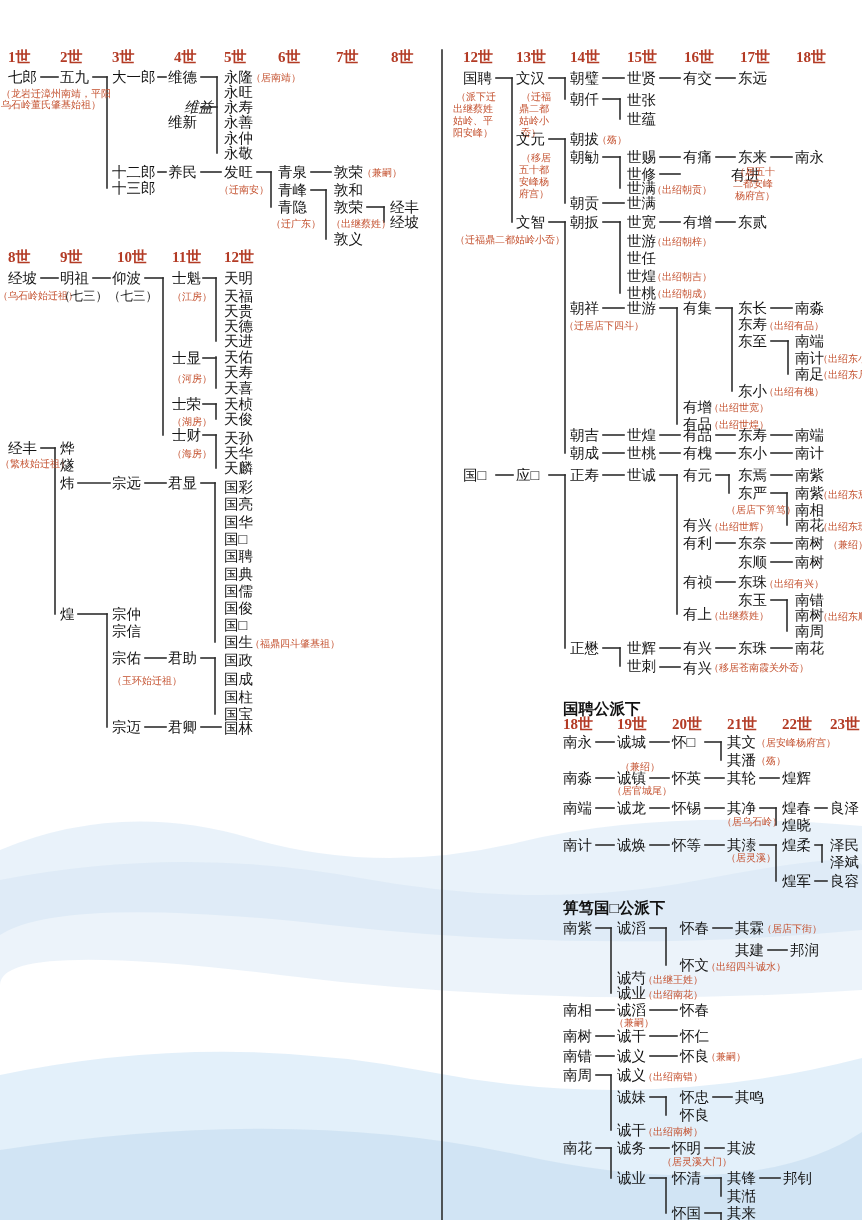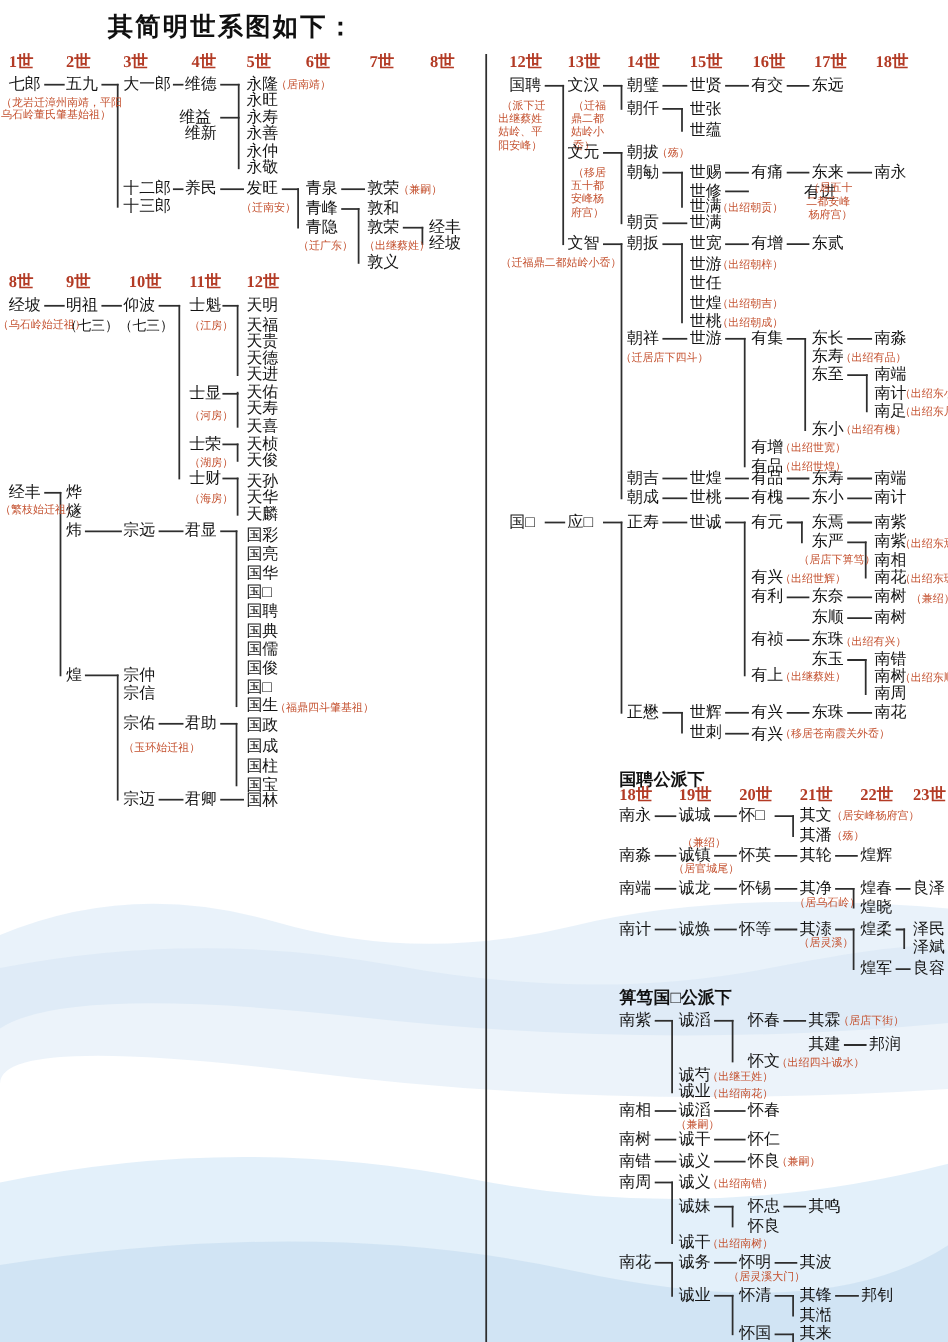--- a/index.html
+++ b/index.html
@@ -22,21 +22,20 @@
 
 <div id="canvas">
 
   <svg id="waves" width="862" height="1220" aria-hidden="true">
     <path d="M0,850 Q120,800 250,838 T520,842 T862,826 L862,930 Q600,955 330,925 T0,935 Z" fill="#d7e8f6" opacity="0.55"></path>
     <path d="M0,880 Q180,845 360,878 T700,880 T862,866 L862,990 Q560,1010 280,975 T0,985 Z" fill="#cfe2f2" opacity="0.40"></path>
     <path d="M0,1075 Q215,1030 430,1072 T862,1058 L862,1220 L0,1220 Z" fill="#d9ebf8" opacity="0.75"></path>
     <path d="M0,1150 Q290,1105 520,1155 T862,1132 L862,1220 L0,1220 Z" fill="#c2dbee" opacity="0.55"></path>
   </svg>
 
-  <div class="pg-title">其简明世系图如下：</div>
 
   <svg id="tree-lines" width="862" height="1220" aria-hidden="true">
       <line x1="41" y1="77" x2="58" y2="77" stroke="#2e2e2e" stroke-width="1.6" stroke-linecap="square"></line>
       <line x1="93" y1="77" x2="107" y2="77" stroke="#2e2e2e" stroke-width="1.6" stroke-linecap="square"></line>
       <line x1="158" y1="77" x2="166" y2="77" stroke="#2e2e2e" stroke-width="1.6" stroke-linecap="square"></line>
       <line x1="201" y1="77" x2="217" y2="77" stroke="#2e2e2e" stroke-width="1.6" stroke-linecap="square"></line>
       <line x1="201" y1="107" x2="217" y2="107" stroke="#2e2e2e" stroke-width="1.6" stroke-linecap="square"></line>
       <line x1="158" y1="172" x2="166" y2="172" stroke="#2e2e2e" stroke-width="1.6" stroke-linecap="square"></line>
       <line x1="201" y1="172" x2="221" y2="172" stroke="#2e2e2e" stroke-width="1.6" stroke-linecap="square"></line>
       <line x1="257" y1="172" x2="271" y2="172" stroke="#2e2e2e" stroke-width="1.6" stroke-linecap="square"></line>
@@ -200,21 +199,21 @@
       <div class="nd gen" style="left: 391px; top: 57px;">8世</div>
       <div class="nd nm" style="left: 8px; top: 77px;">七郎</div>
       <div class="nd nm" style="left: 60px; top: 77px;">五九</div>
       <div class="nd nm" style="left: 112px; top: 77px;">大一郎</div>
       <div class="nd nm" style="left: 168px; top: 77px;">维德</div>
       <div class="nd nm" style="left: 224px; top: 77px;">永隆</div>
       <div class="nd note" style="left: 251px; top: 78px;">（居南靖）</div>
       <div class="nd note" style="left: 1px; top: 94px;">（龙岩迁漳州南靖，平阳</div>
       <div class="nd note" style="left: 1px; top: 105px;">乌石岭董氏肇基始祖）</div>
       <div class="nd nm" style="left: 224px; top: 92px;">永旺</div>
-      <div class="nd nm" style="left: 163px; top: 107px;">维益</div>
+      <div class="nd nm" style="left: 184px; top: 107px; font-style: italic;">维益</div>
       <div class="nd nm" style="left: 224px; top: 107px;">永寿</div>
       <div class="nd nm" style="left: 168px; top: 122px;">维新</div>
       <div class="nd nm" style="left: 224px; top: 122px;">永善</div>
       <div class="nd nm" style="left: 224px; top: 138px;">永仲</div>
       <div class="nd nm" style="left: 224px; top: 153px;">永敬</div>
       <div class="nd nm" style="left: 112px; top: 172px;">十二郎</div>
       <div class="nd nm" style="left: 168px; top: 172px;">养民</div>
       <div class="nd nm" style="left: 224px; top: 172px;">发旺</div>
       <div class="nd nm" style="left: 278px; top: 172px;">青泉</div>
       <div class="nd nm" style="left: 334px; top: 172px;">敦荣</div>

